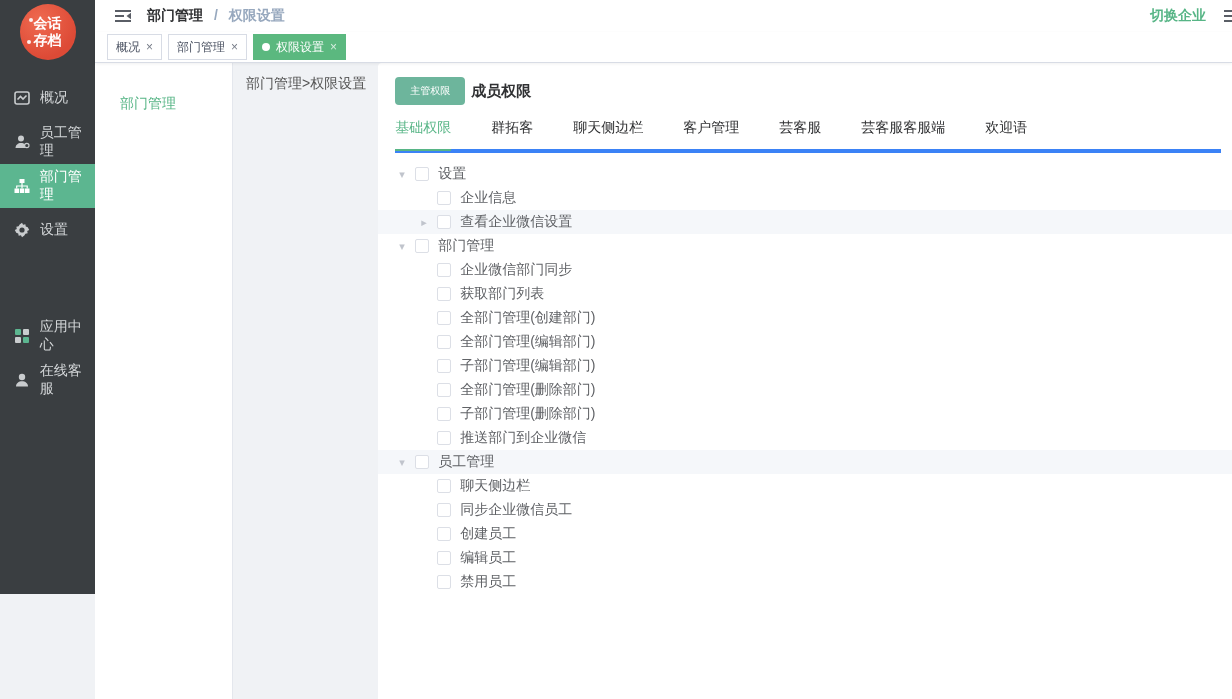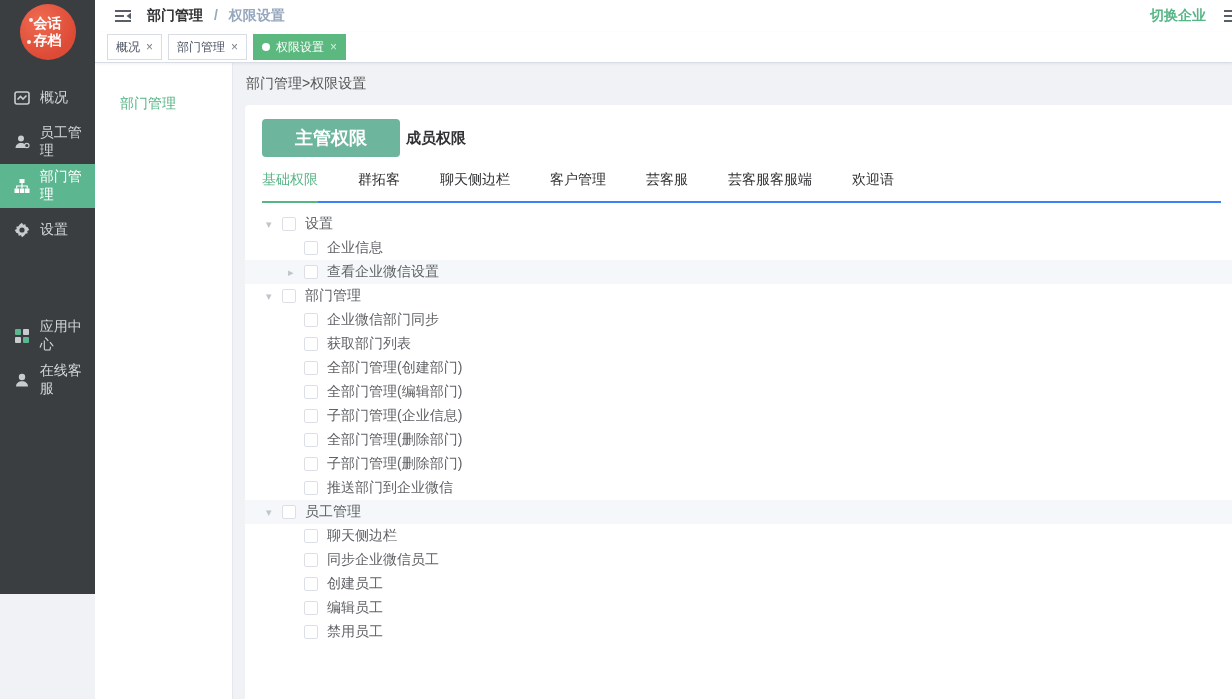--- a/index.html
+++ b/index.html
@@ -47,29 +47,29 @@
     border:1px solid #d8dce5; background:#fff; color:#495060; font-size:12px; margin-left:6px; cursor:pointer; }
   .tag .dot { display:none; width:8px; height:8px; border-radius:50%; background:#fff; margin-right:6px; }
   .tag.is-active { background:#5bb87f; border-color:#5bb87f; color:#fff; }
   .tag.is-active .dot { display:inline-block; }
   .tag .tag-close { margin-left:6px; font-size:12px; opacity:.75; cursor:pointer; }
 
   .content { flex:1; display:flex; min-height:0; background:#f0f2f5; }
   .subsidebar { width:138px; flex:0 0 138px; background:#fff; border-right:1px solid #e4e7ed; padding-top:24px; }
   .subsidebar-item { padding:8px 0 8px 25px; font-size:14px; color:#57b586; cursor:pointer; }
 
-  .workspace { flex:1; min-width:0; display:flex; flex-direction:column; }
+  .workspace { flex:1; min-width:0; display:flex; }
   .crumb2 { padding:12px 0 12px 13px; font-size:14px; color:#545454; }
   .card { background:#fff; border-radius:4px 0 0 0; margin-left:12px; flex:1; padding:14px 0 0 17px; min-height:0; }
 
   .role-tabs { display:flex; align-items:center; margin-bottom:14px; }
-  .role-btn { background:#6db59c; color:#fff; font-size:18px; padding:7px 33px; border-radius:4px; border:none; cursor:pointer;font-weight:bold; }
+  .role-btn { background:#6db59c; color:#fff; font-size:10px; padding:7px 15px; border-radius:4px; border:none; cursor:pointer; }
   .role-other { margin-left:6px; font-size:15px; font-weight:bold; color:#303133; cursor:pointer; }
 
-  .perm-tabs { display:flex; border-bottom:2px solid #3b82f6; margin-right:11px; }
+  .perm-tabs { display:flex; border-bottom:4px solid #3b82f6; margin-right:11px; }
   .perm-tab { position:relative; padding:0 20px 12px; font-size:14px; color:#303133; cursor:pointer; }
   .perm-tab:first-child { padding-left:0; }
   .perm-tab.is-active { color:#57b586; }
   .perm-tab.is-active::after { content:""; position:absolute; left:20px; right:20px; bottom:-2px; height:2px; background:#57b586; }
   .perm-tab.is-active:first-child::after { left:0; }
 
   .tree { margin-top:9px; margin-left:-17px; }
   .tree-row { height:24px; display:flex; align-items:center; cursor:pointer; }
   .tree-row[data-level="1"] { padding-left:17px; }
   .tree-row[data-level="2"] { padding-left:39px; }
@@ -286,21 +286,21 @@
                 <span class="tree-label">全部门管理(创建部门)</span>
               </div>
               <div class="tree-row" data-level="2">
                 <span class="caret"></span>
                 <span class="checkbox"></span>
                 <span class="tree-label">全部门管理(编辑部门)</span>
               </div>
               <div class="tree-row" data-level="2">
                 <span class="caret"></span>
                 <span class="checkbox"></span>
-                <span class="tree-label">子部门管理(企业信息)</span>
+                <span class="tree-label">子部门管理(编辑部门)</span>
               </div>
               <div class="tree-row" data-level="2">
                 <span class="caret"></span>
                 <span class="checkbox"></span>
                 <span class="tree-label">全部门管理(删除部门)</span>
               </div>
               <div class="tree-row" data-level="2">
                 <span class="caret"></span>
                 <span class="checkbox"></span>
                 <span class="tree-label">子部门管理(删除部门)</span>

